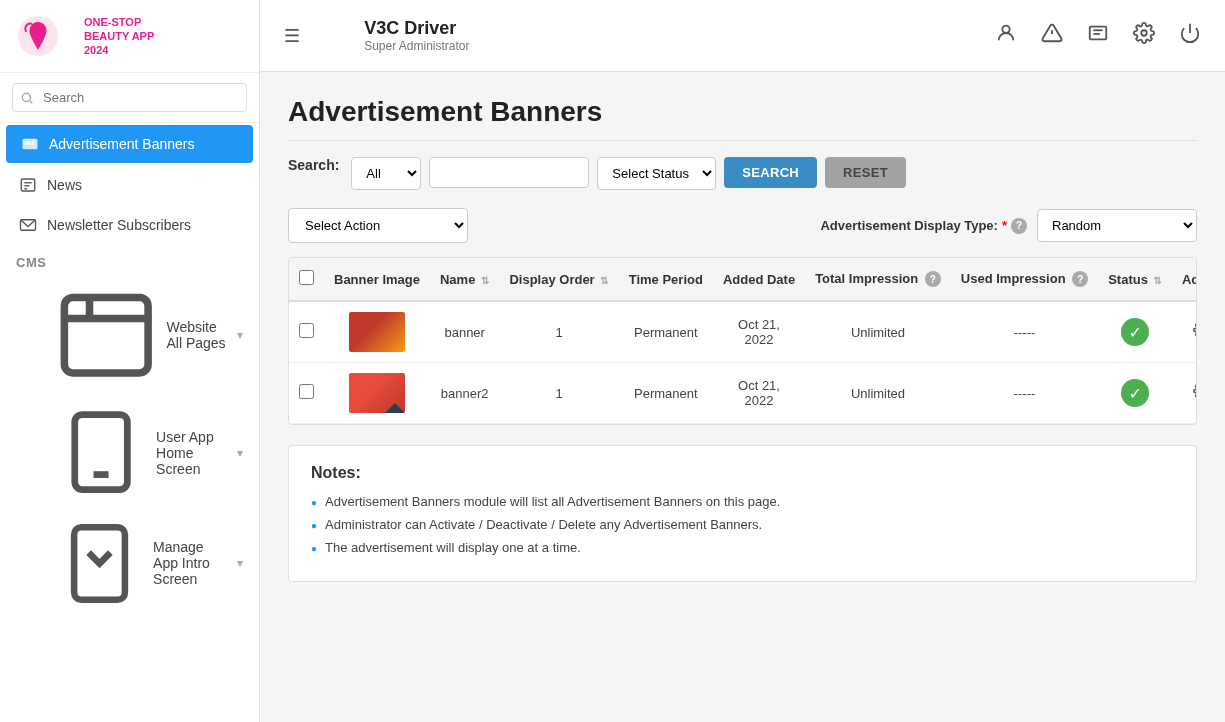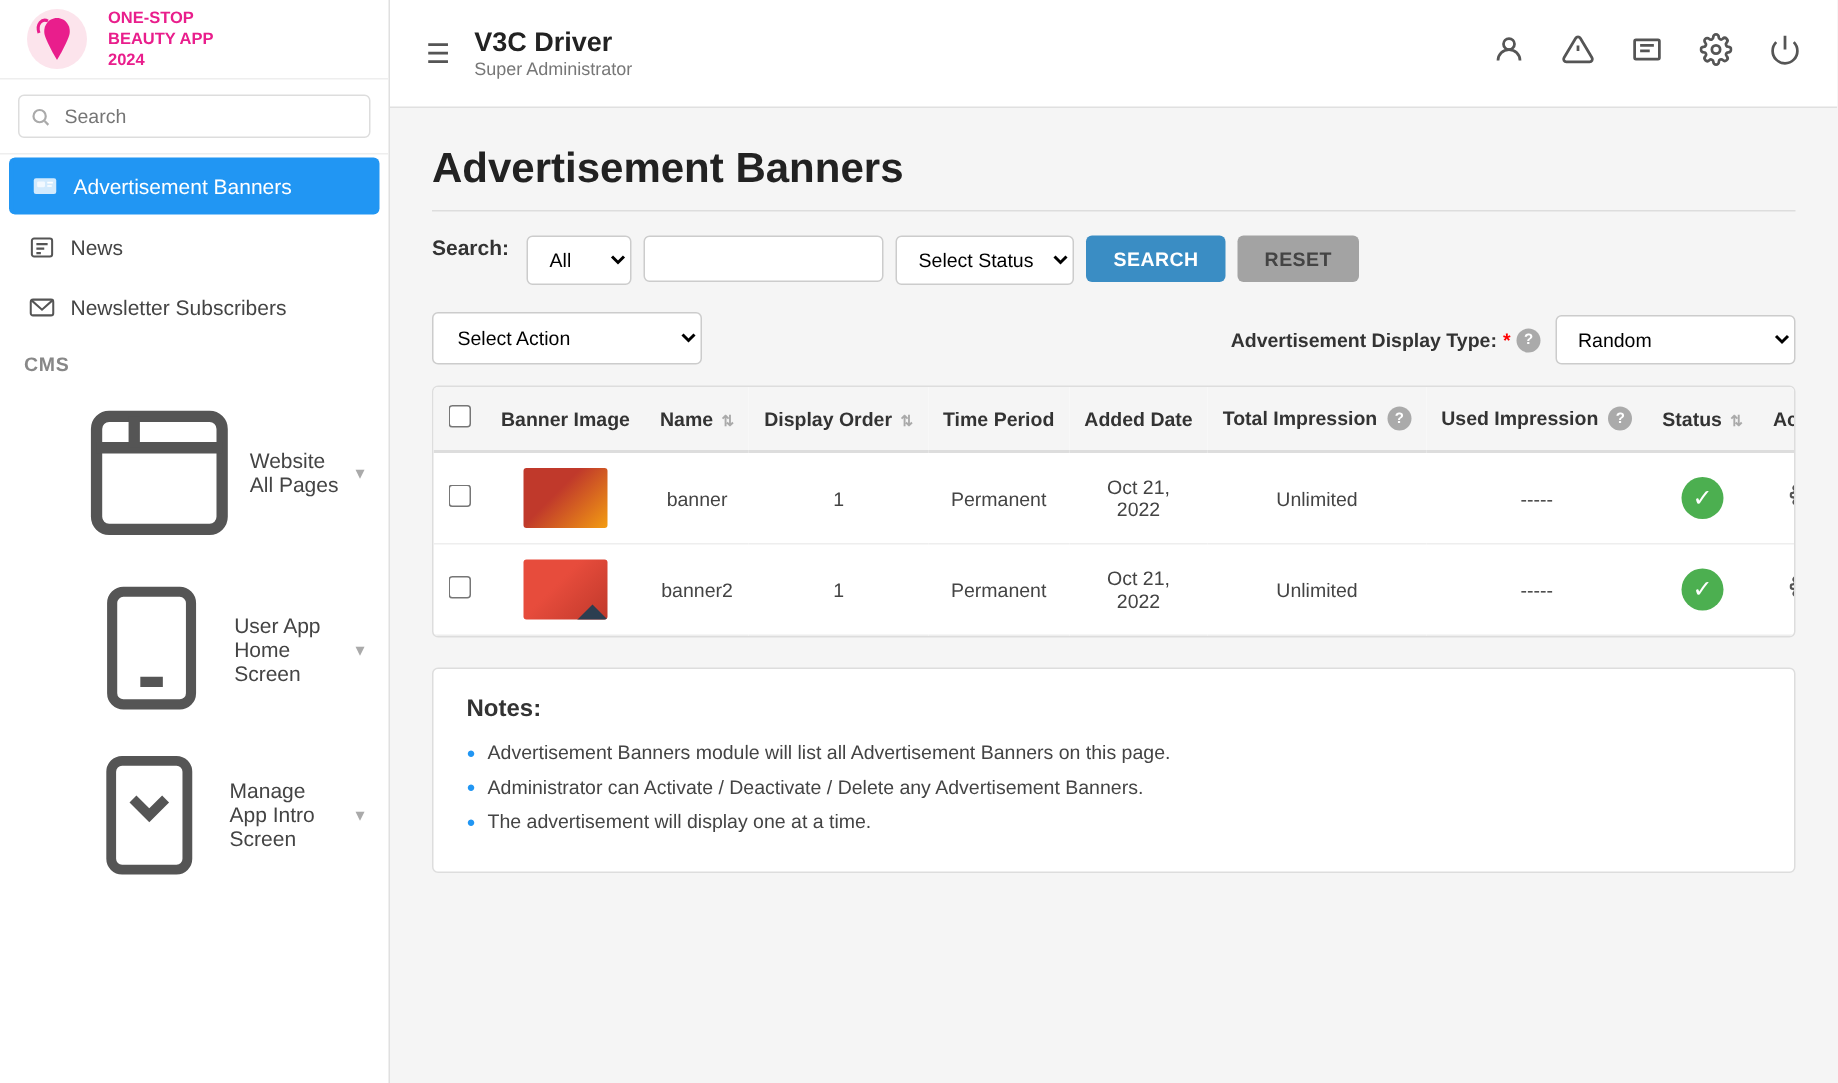--- a/index.html
+++ b/index.html
@@ -10,25 +10,25 @@
       width: 260px;
       min-width: 260px;
       background: #fff;
       border-right: 1px solid #e0e0e0;
       display: flex;
       flex-direction: column;
       height: 100%;
       overflow-y: auto;
     }
     .sidebar-logo {
-      padding: 4px 16px;
+      padding: 14px 16px;
       border-bottom: 1px solid #eee;
       display: flex;
       align-items: center;
-      gap: 12px;
+      gap: 24px;
     }
     .logo-icon {
       width: 44px;
       height: 44px;
       flex-shrink: 0;
     }
     .logo-text {
       font-size: 11px;
       font-weight: bold;
       color: #333;
@@ -116,21 +116,21 @@
       min-height: 72px;
     }
     .header-menu-btn {
       background: none;
       border: none;
       cursor: pointer;
       padding: 4px;
       color: #555;
       font-size: 18px;
     }
-    .header-title-block { flex: 1; }
+    .header-title-block { flex: 1; margin-left: 48px; }
     .header-title { font-size: 18px; font-weight: bold; color: #222; }
     .header-subtitle { font-size: 12px; color: #777; }
     .header-icons { display: flex; align-items: center; gap: 16px; }
     .header-icon-btn {
       background: none;
       border: none;
       cursor: pointer;
       color: #555;
       font-size: 18px;
       padding: 4px;
@@ -180,21 +180,21 @@
       font-weight: bold;
       letter-spacing: 0.3px;
     }
     .btn-search { background: #3a8dc4; color: #fff; }
     .btn-reset { background: #a3a3a3; color: #444; }
     .btn-add { background: #00bcd4; color: #fff; font-size: 13px; padding: 10px 22px; margin-left: auto; }
 
     
     .action-row {
       display: flex;
-      align-items: flex-end;
+      align-items: center;
       justify-content: space-between;
       margin-bottom: 14px;
       flex-wrap: wrap;
       gap: 10px;
     }
     .action-select select {
       padding: 8px 28px 8px 12px;
       border: 1px solid #ccc;
       border-radius: 4px;
       font-size: 13px;

